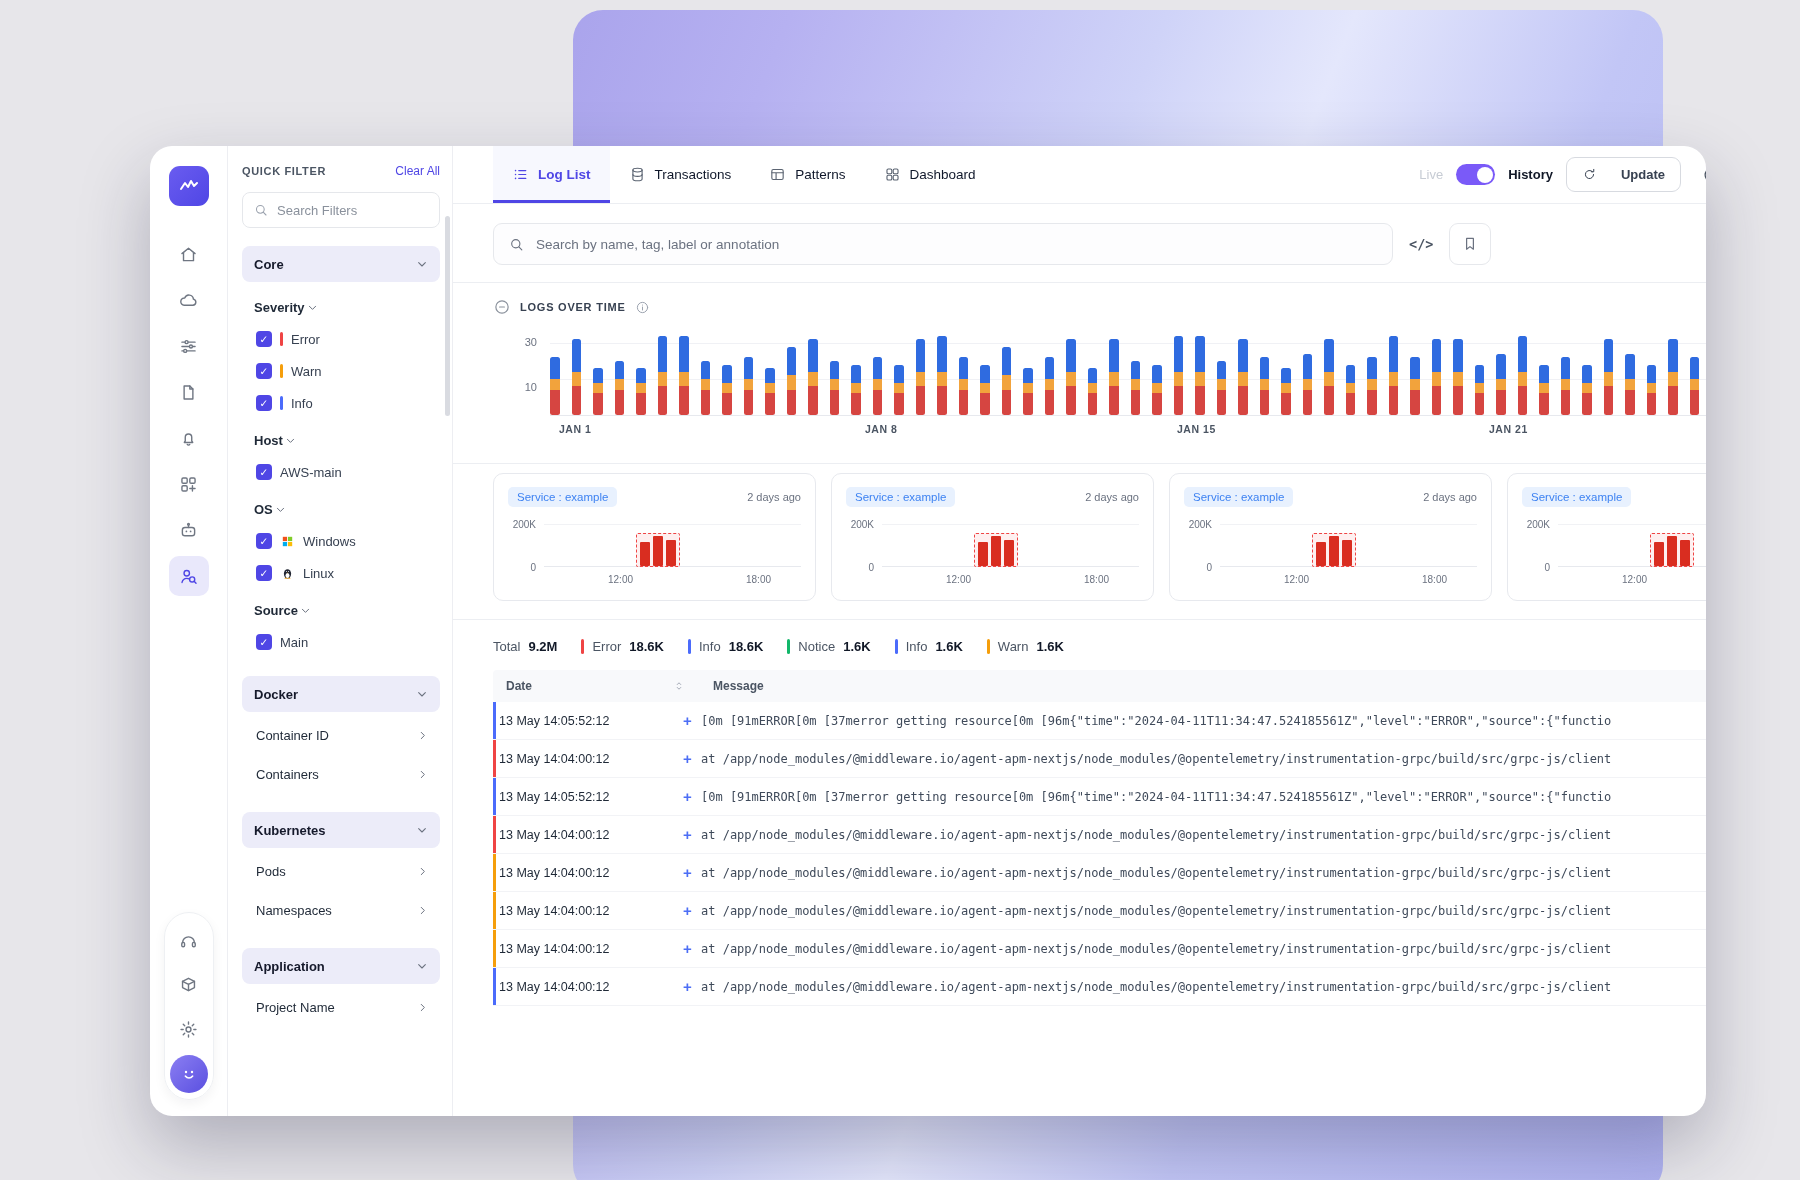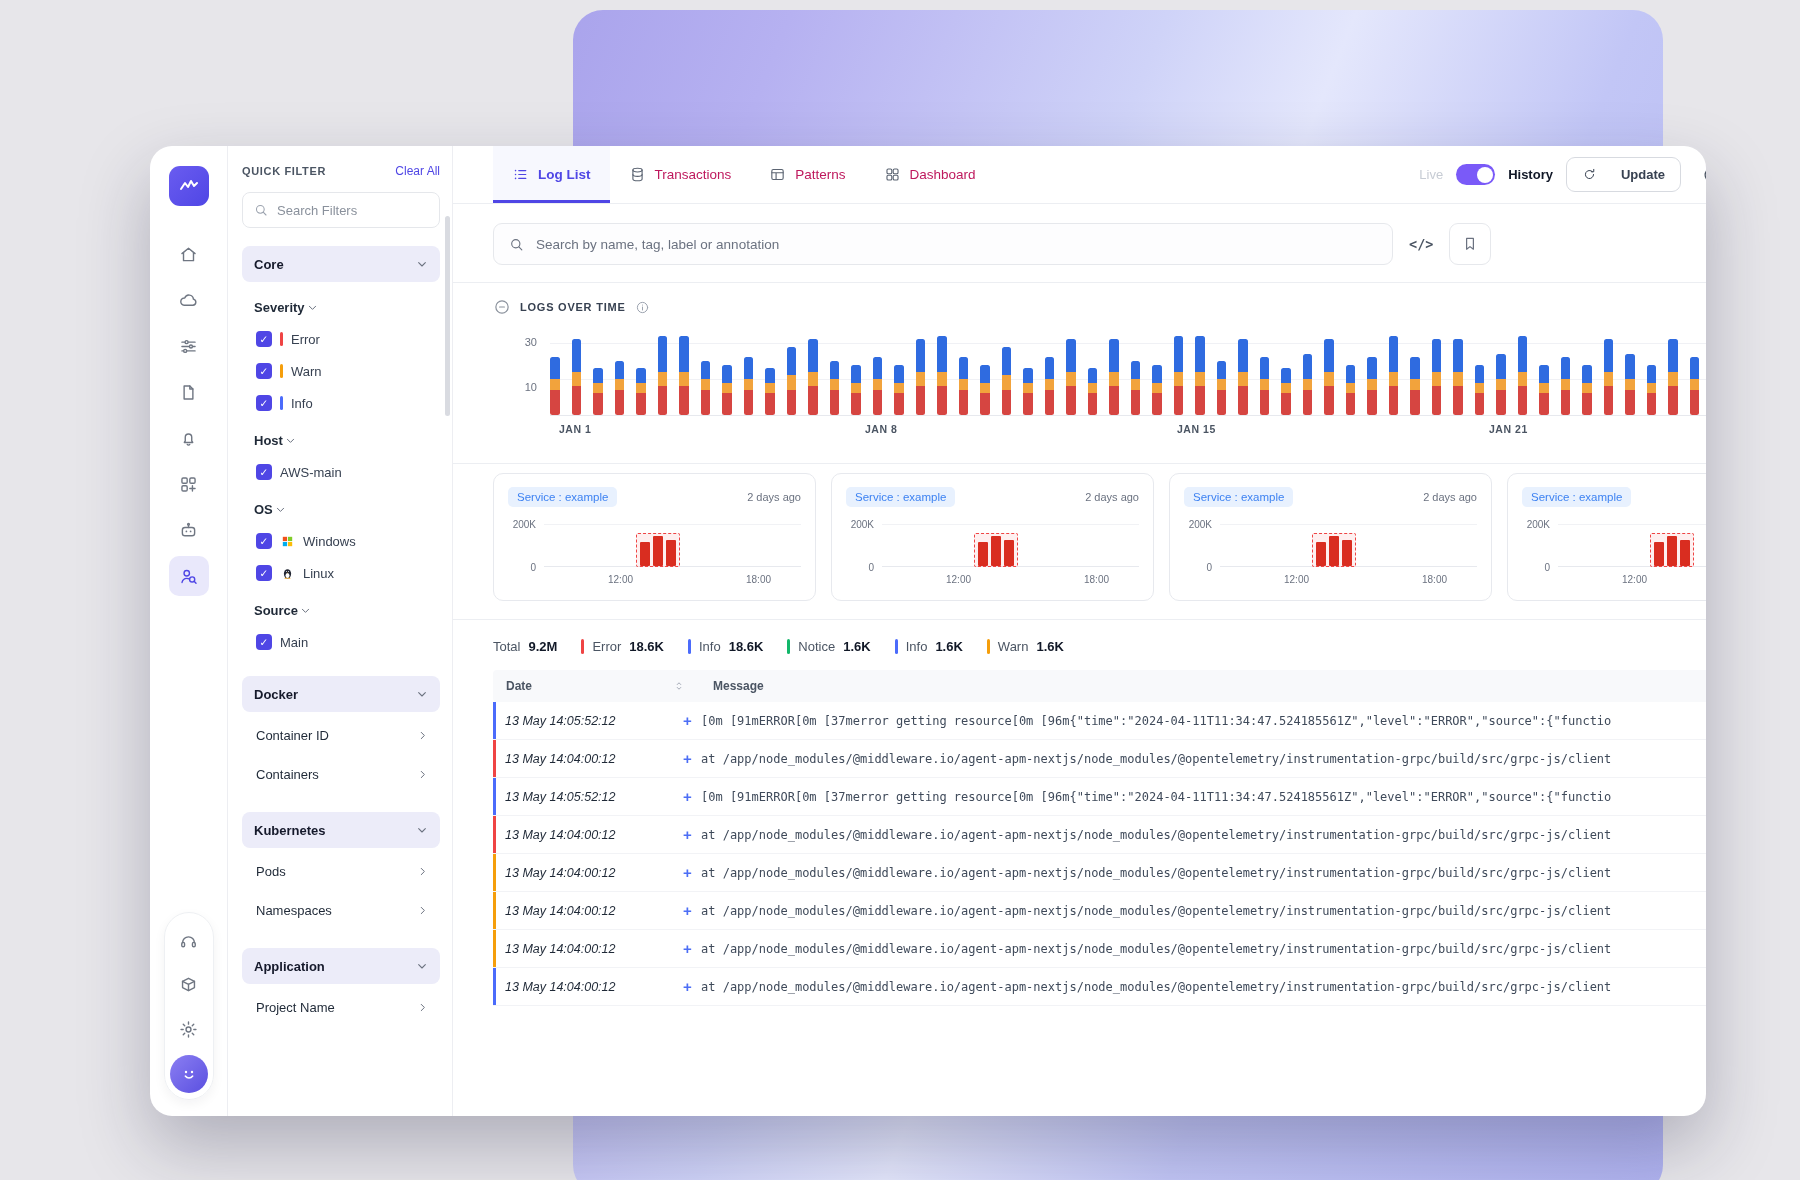--- a/index.html
+++ b/index.html
@@ -46,21 +46,21 @@
   .chk-row { display:flex; align-items:center; gap:8px; padding:8px 0 8px 14px; font-size:13px; color:#374151; cursor:pointer; }
   .chk { width:16px; height:16px; flex:none; border-radius:4px; background:#4f46e5; color:#fff; display:flex; align-items:center; justify-content:center; font-size:10.5px; }
   .sev-bar { width:3px; height:14px; border-radius:2px; flex:none; }
   .link-row { display:flex; justify-content:space-between; align-items:center; padding:12px 10px 12px 14px; font-size:13px; color:#1f2937; cursor:pointer; }
   .fscroll { position:absolute; right:2px; top:70px; width:5px; height:200px; border-radius:3px; background:#d9dbe1; }
 
   
   .main { flex:1; min-width:0; display:flex; flex-direction:column; position:relative; }
 
   .tabbar { height:58px; flex:none; display:flex; align-items:stretch; border-bottom:1px solid #eceef2; padding-left:40px; }
-  .tab { display:flex; align-items:center; gap:9px; padding:0 19px; font-size:13.5px; color:#be185d; position:relative; cursor:pointer; }
+  .tab { display:flex; align-items:center; gap:9px; padding:0 19px; font-size:13.5px; color:#0f172a; position:relative; cursor:pointer; }
   .tab .ic { color:#5b6472; }
   .tab.active { color:#4f46e5; font-weight:700; background:#f7f8fe; box-shadow:inset 0 -3px 0 #4f46e5; }
   .tab.active .ic { color:#4f46e5; }
   .tab-right { margin-left:auto; display:flex; align-items:center; gap:13px; margin-right:-24px; }
   .live { font-size:13px; color:#c7ccd4; }
   .hist { font-size:13px; font-weight:600; color:#111827; }
   .toggle { width:39px; height:21px; border-radius:11px; background:#7a5af8; position:relative; flex:none; cursor:pointer; }
   .toggle .knob { position:absolute; right:2.5px; top:2.5px; width:16px; height:16px; border-radius:50%; background:#fff; }
   .update-btn { display:flex; align-items:center; gap:24px; border:1px solid #d7dae0; border-radius:9px; padding:9px 15px; font-size:13px; font-weight:600; color:#374151; background:#fff; cursor:pointer; }
   .clock-btn { width:36px; height:36px; border-radius:50%; display:flex; align-items:center; justify-content:center; color:#4b5563; flex:none; cursor:pointer; }
@@ -114,21 +114,21 @@
   .stat .val { color:#111827; font-weight:700; }
 
   
   .ltable { margin-left:40px; flex:none; }
   .thead { display:flex; align-items:center; height:32px; background:#f8f9fb; font-size:12px; font-weight:700; color:#4b5563; border-radius:4px 0 0 4px; }
   .th-date { width:193px; padding-left:13px; display:flex; align-items:center; justify-content:space-between; }
   .th-date .ic { color:#9ca3af; }
   .th-msg { padding-left:27px; }
   .trow { display:flex; align-items:center; height:38px; border-bottom:1px solid #f2f3f6; cursor:pointer; }
   .sev { width:3px; flex:none; align-self:stretch; }
-  .tdate { width:178px; flex:none; padding-left:9px; font-size:12.5px; color:#1f2937;font-style:italic; }
+  .tdate { width:178px; flex:none; padding-left:3px; font-size:12.5px; color:#1f2937; }
   .texp { width:27px; flex:none; text-align:center; color:#4c6ef5; font-size:15px; font-weight:600; }
   .tmsg { flex:1; min-width:0; white-space:nowrap; overflow:hidden; font-family:"DejaVu Sans Mono","Liberation Mono",monospace; font-size:12px; color:#3f4a5a; }
 </style>
 </head>
 <body>
 
 <div class="backdrop"></div>
 
 <div class="app">
 

